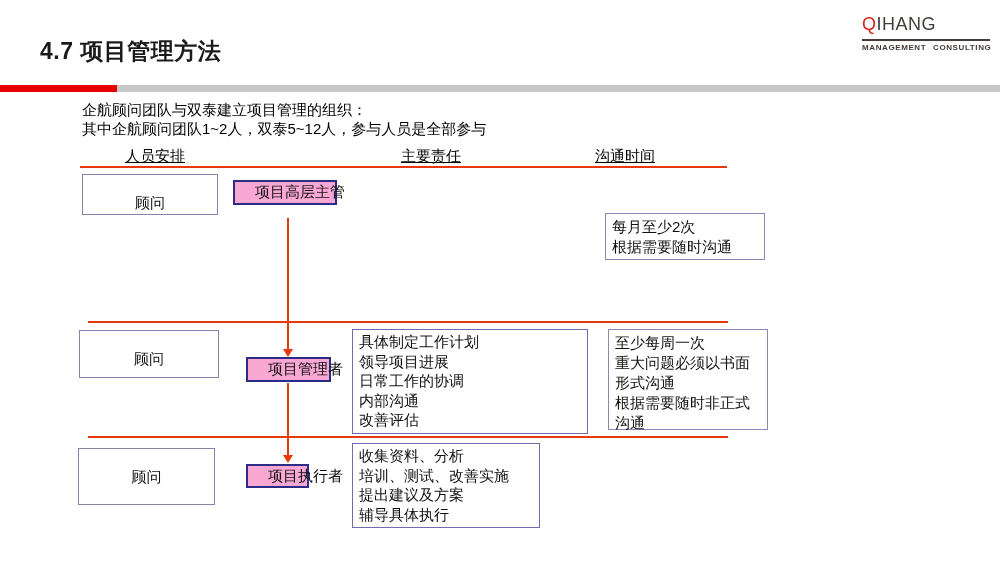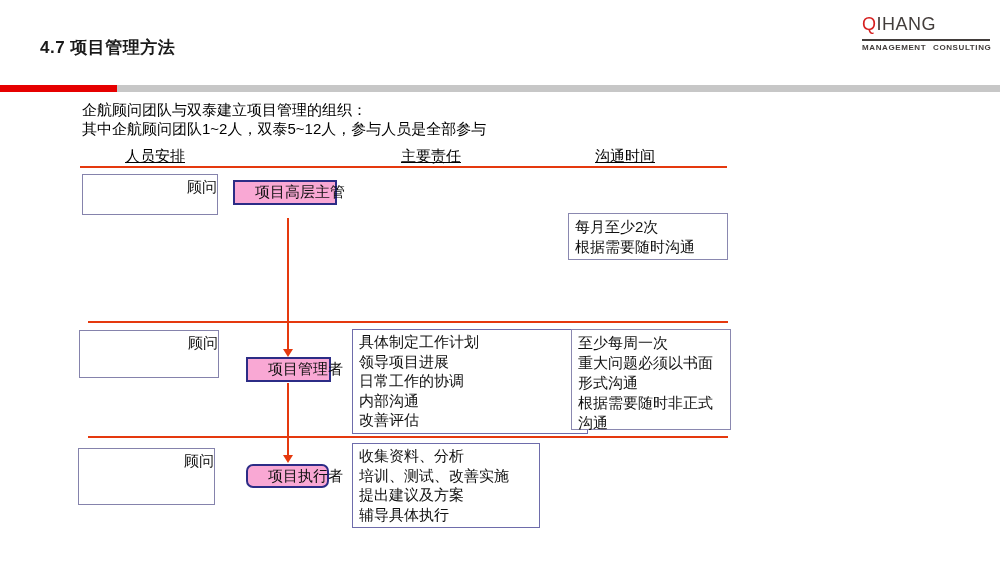--- a/index.html
+++ b/index.html
@@ -1,20 +1,20 @@
 <!DOCTYPE html>
 <html><head>
 <meta charset="utf-8">
 <style>
   html,body{margin:0;padding:0;background:#ffffff;}
   body{font-family:"Liberation Sans","DejaVu Sans",sans-serif;color:#111111;}
   .slide{position:relative;width:1000px;height:562px;background:#ffffff;overflow:hidden;}
 
   
-  .page-title{position:absolute;left:40px;top:36px;font-size:17px;font-weight:bold;color:#1a1a1a;letter-spacing:0.5px;}
+  .page-title{position:absolute;left:40px;top:36px;font-size:23px;font-weight:bold;color:#1a1a1a;letter-spacing:0.5px;}
   .logo{position:absolute;left:862px;top:10px;width:128px;text-align:left;}
   .logo-wordmark{font-size:18px;font-weight:normal;letter-spacing:0.5px;line-height:28px;color:#423d3b;}
   .logo-q{color:#d61f1f;}
   .logo-divider{height:2px;background:#423d3b;margin:1px 0 2px 0;}
   .logo-subtitle{font-size:8px;font-weight:bold;color:#423d3b;letter-spacing:0.6px;word-spacing:4px;white-space:nowrap;}
   .accent-bar{position:absolute;left:0;top:85px;width:1000px;height:7px;background:#c7c7c7;}
   .accent-bar-red{position:absolute;left:0;top:0;width:117px;height:7px;background:#e60000;}
 
   
   .intro{position:absolute;left:82px;top:100px;font-size:15px;font-weight:normal;line-height:19px;color:#000;}
@@ -25,37 +25,37 @@
   .col-head.responsibility{left:381px;}
   .col-head.communication{left:575px;}
 
   
   .hrule{position:absolute;height:2px;background:#e5390e;}
   .hrule.header{left:80px;top:166px;width:647px;}
   .hrule.sep2{left:88px;top:321px;width:640px;}
   .hrule.sep3{left:88px;top:436px;width:640px;}
 
   
-  .pbox{position:absolute;border:1px solid #8583ac;box-sizing:border-box;font-size:15px;text-align:right;padding-top:3px;background:#fff;font-family:Liberation Serif, serif;}
+  .pbox{position:absolute;border:1px solid #8583ac;box-sizing:border-box;font-size:15px;text-align:center;padding-top:19px;background:#fff;font-family:Liberation Serif, serif;}
   .rolebox{position:absolute;border:2px solid #2c2c86;box-sizing:border-box;font-size:15px;text-align:center;line-height:20px;background:#f9a8d4;white-space:nowrap;padding-left:20px;}
   .listbox{position:absolute;border:1px solid #6e6cab;box-sizing:border-box;font-size:15px;line-height:19.5px;padding:2px 8px 2px 6px;background:#fff;}
-  .listbox.light{border-color:#8a88b0;line-height:20px;padding:3px 6px;}
+  .listbox.light{border-color:#8a88b0;line-height:20px;padding:3px 6px;margin-left:37px;}
 
   .pbox.r1{left:82px;top:174px;width:136px;height:41px;}
   .rolebox.r1{left:233px;top:180px;width:104px;height:25px;}
   .listbox.resp1{left:352px;top:172px;width:212px;height:141px;}
   .listbox.comm1{left:568px;top:213px;width:160px;height:47px;}
 
   .pbox.r2{left:79px;top:330px;width:140px;height:48px;}
   .rolebox.r2{left:246px;top:357px;width:85px;height:25px;}
   .listbox.resp2{left:352px;top:329px;width:236px;height:105px;}
   .listbox.comm2{left:571px;top:329px;width:160px;height:101px;}
 
   .pbox.r3{left:78px;top:448px;width:137px;height:57px;}
-  .rolebox.r3{left:246px;top:464px;width:83px;height:24px;border-radius:7px;}
+  .rolebox.r3{left:246px;top:464px;width:63px;height:24px;}
   .listbox.resp3{left:352px;top:443px;width:188px;height:85px;}
   .listbox.comm3{left:573px;top:452px;width:153px;height:42px;}
 
   
   .vline{position:absolute;width:2px;background:#e5390e;}
   .vline.c1{left:287px;top:218px;height:131px;}
   .vline.c2{left:287px;top:383px;height:72px;}
   .arrowhead{position:absolute;width:0;height:0;border-left:5px solid transparent;border-right:5px solid transparent;border-top:8px solid #e5390e;}
   .arrowhead.a1{left:283px;top:349px;}
   .arrowhead.a2{left:283px;top:455px;}

